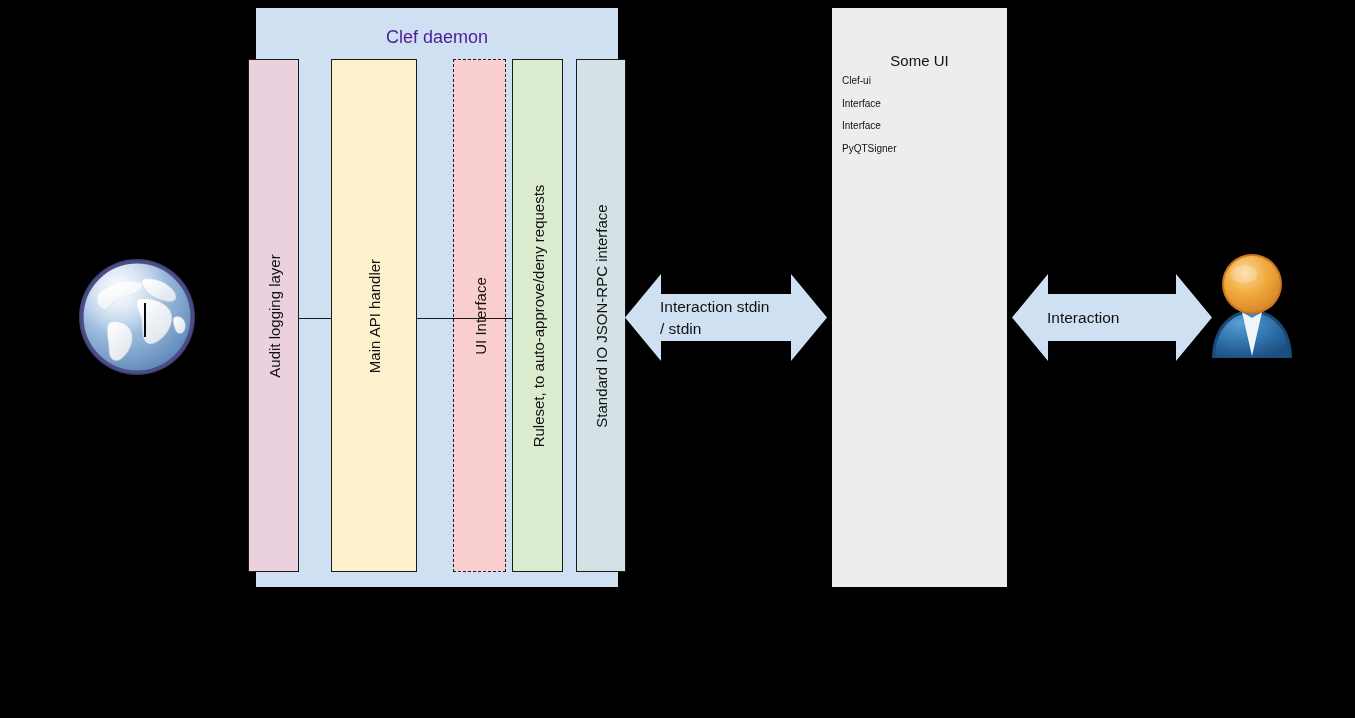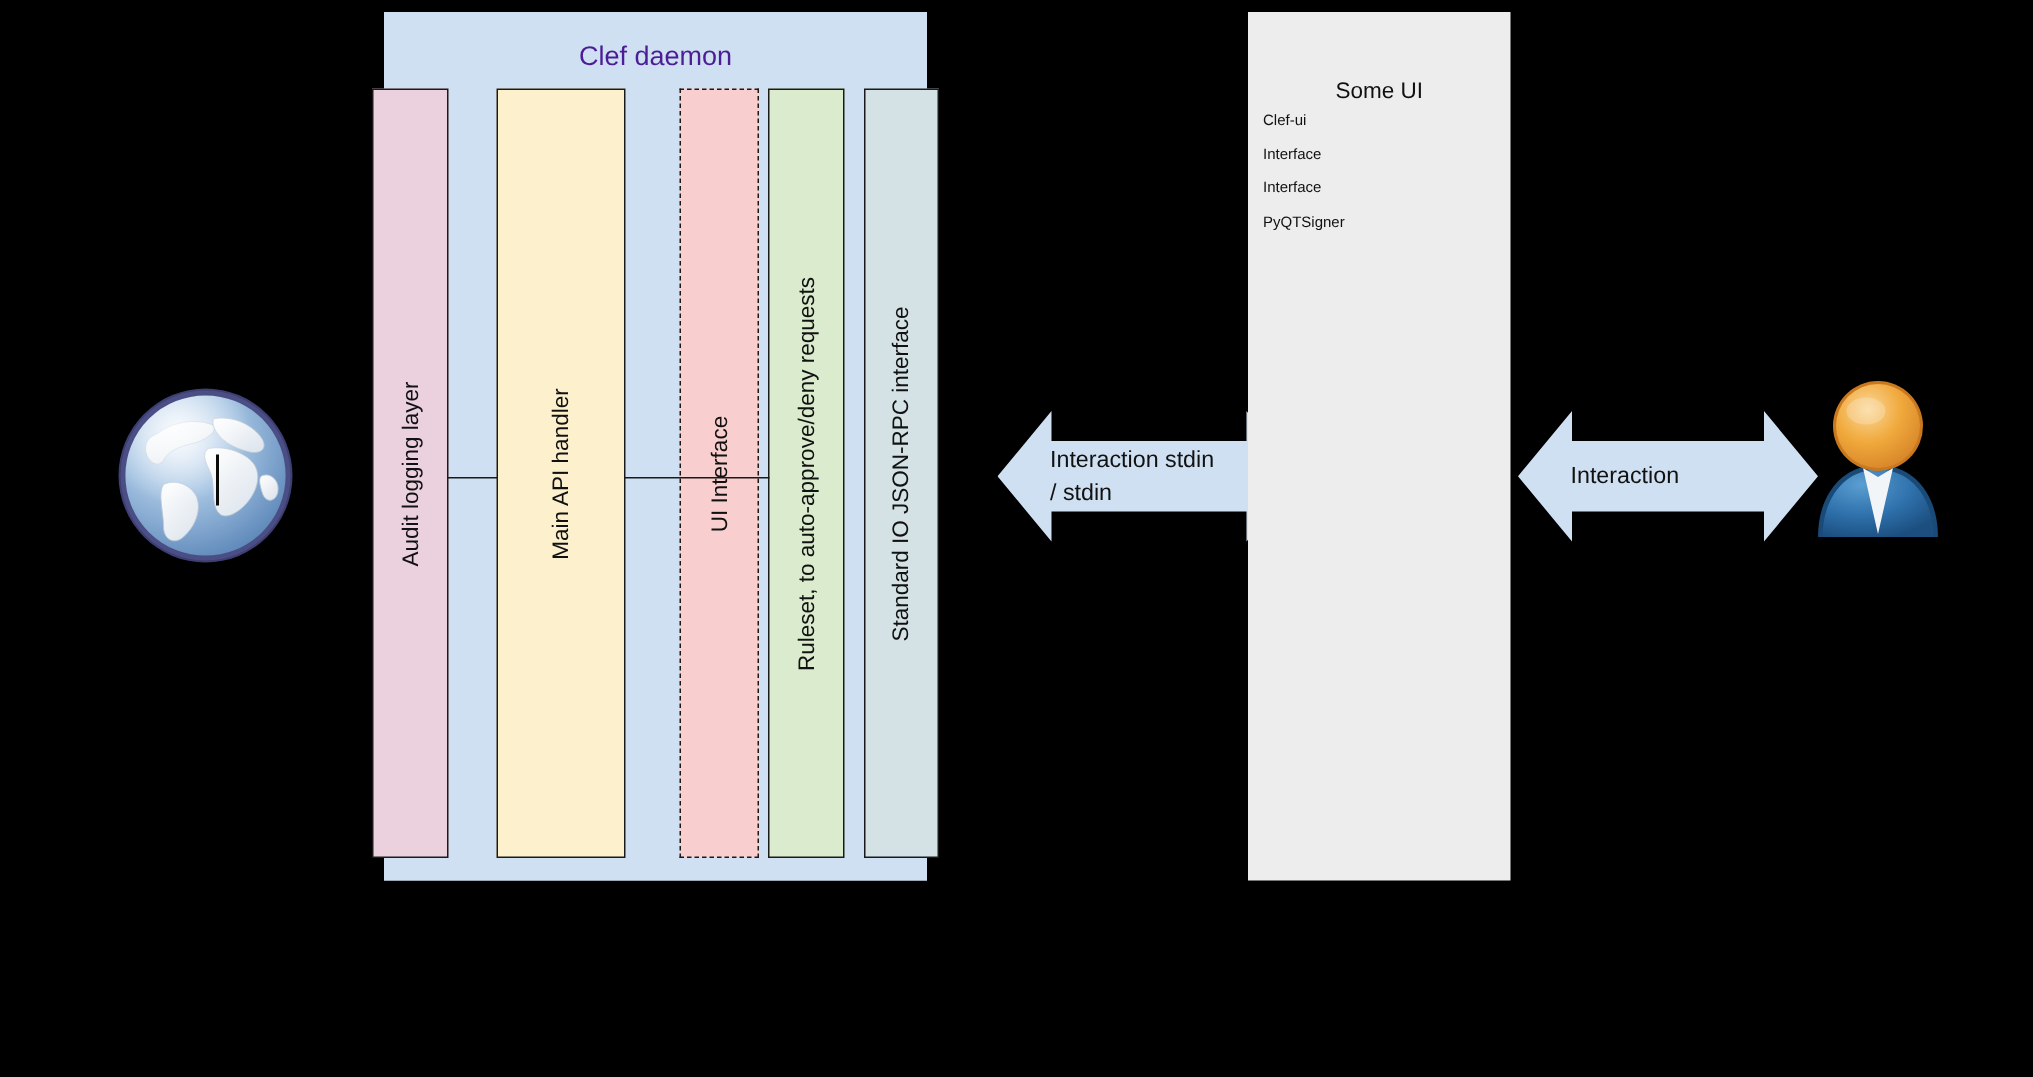--- a/index.html
+++ b/index.html
@@ -119,21 +119,21 @@
   .arrow-label {
     position: absolute;
     left: 35px;
     top: 50%;
     transform: translateY(-50%);
     font-size: 15.5px;
     color: #111111;
     line-height: 22px;
     white-space: nowrap;
   }
-  .arrow-stdio { left: 625px; width: 202px; margin-left: 40px; }
+  .arrow-stdio { left: 625px; width: 202px; }
   .arrow-interaction { left: 1012px; width: 200px; }
 
   
   .globe {
     position: absolute;
     left: 75px;
     top: 255px;
     width: 124px;
     height: 124px;
   }

